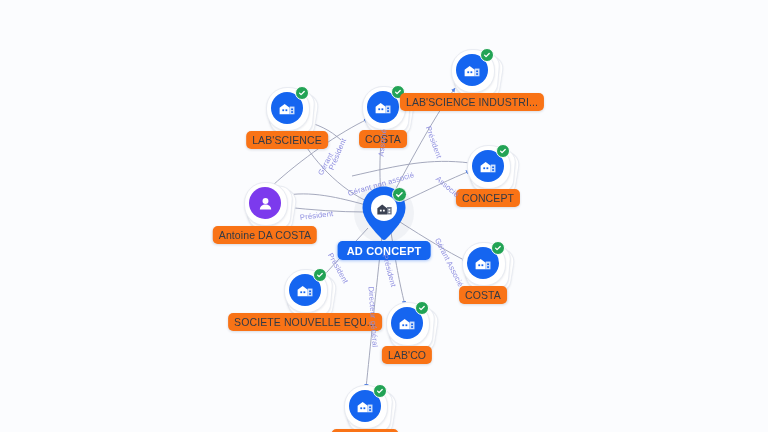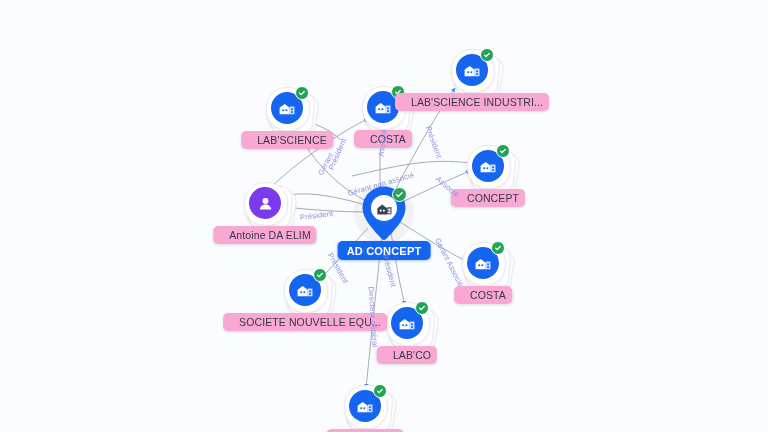--- a/index.html
+++ b/index.html
@@ -87,25 +87,25 @@
     justify-content: center;
     box-sizing: border-box;
   }
   .check-badge svg { display: block; }
 
   .node-label {
     position: absolute;
     transform: translateX(-50%);
     top: 23px;
     white-space: nowrap;
-    background: #f9a8d4;
+    background: #f97316;
     color: #333a45;
     font-size: 10.5px;
     letter-spacing: 0.1px;
-    padding: 3px 6px 3px 16px;
+    padding: 3px 6px 3px 6px;
     border-radius: 5px;
     box-shadow: 0 1px 2.5px rgba(40,50,80,0.16);
   }
 
   
   .node-center .pin-wrap {
     position: absolute;
     left: -24px;
     top: -28px;
     width: 48px;
@@ -436,21 +436,21 @@
           <div class="card c3"></div>
           <div class="card c2"></div>
           <div class="card c1"></div>
           <div class="disc person" style="background: rgb(124, 58, 237);">
             <svg viewBox="0 0 20 20" width="17" height="17">
               <circle cx="10" cy="7.1" r="3.5" fill="#ffffff"></circle>
               <path d="M3.3 17.2 C3.6 13.2 6.5 11.3 10 11.3 C13.5 11.3 16.4 13.2 16.7 17.2 Z" fill="#ffffff"></path>
             </svg>
           </div>
         </div>
-        <div class="node-label">Antoine DA ELIM</div>
+        <div class="node-label">Antoine DA COSTA</div>
       </div>
     </div>
 
   <div id="edge-labels-host">
       <div class="edge-label" style="left: 320px; top: 170px; color: rgb(143, 143, 224); transform: rotate(-62deg);">Gérant</div>
       <div class="edge-label" style="left: 381px; top: 152px; color: rgb(143, 143, 224); transform: rotate(-84deg);">Associé</div>
       <div class="edge-label" style="left: 428px; top: 122px; color: rgb(143, 143, 224); transform: rotate(70deg);">Président</div>
       <div class="edge-label" style="left: 437px; top: 173px; color: rgb(143, 143, 224); transform: rotate(41deg);">Associé</div>
       <div class="edge-label" style="left: 437px; top: 234px; color: rgb(143, 143, 224); transform: rotate(63deg);">Gérant Associé</div>
       <div class="edge-label" style="left: 385px; top: 250px; color: rgb(143, 143, 224); transform: rotate(75deg);">Président</div>

